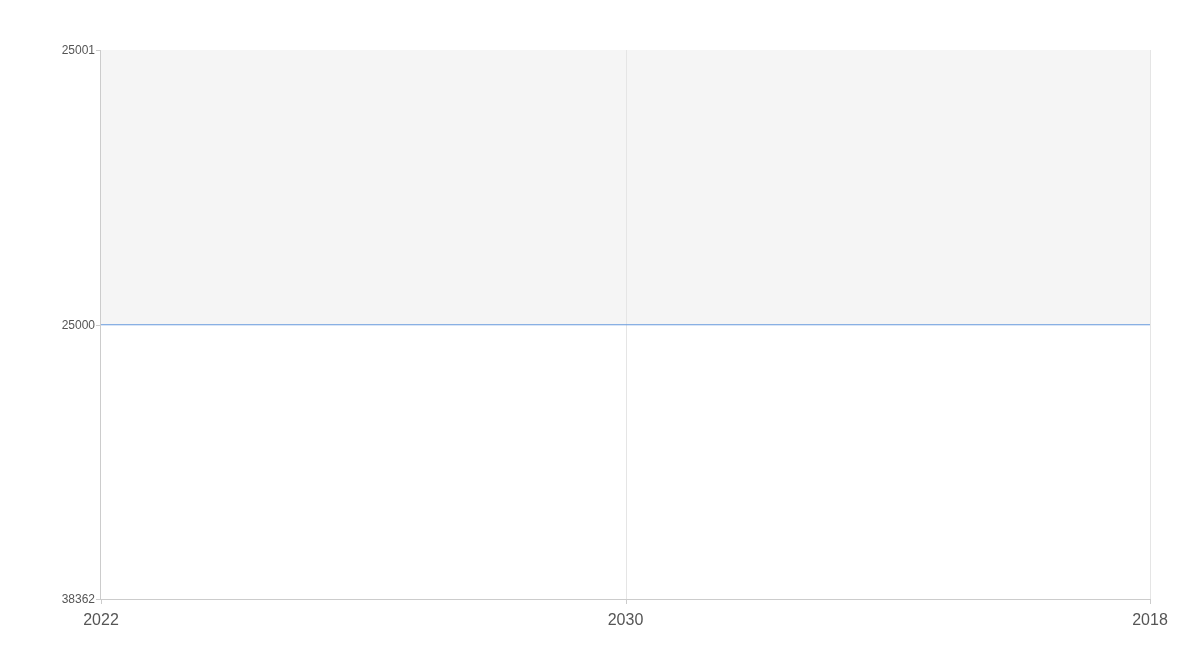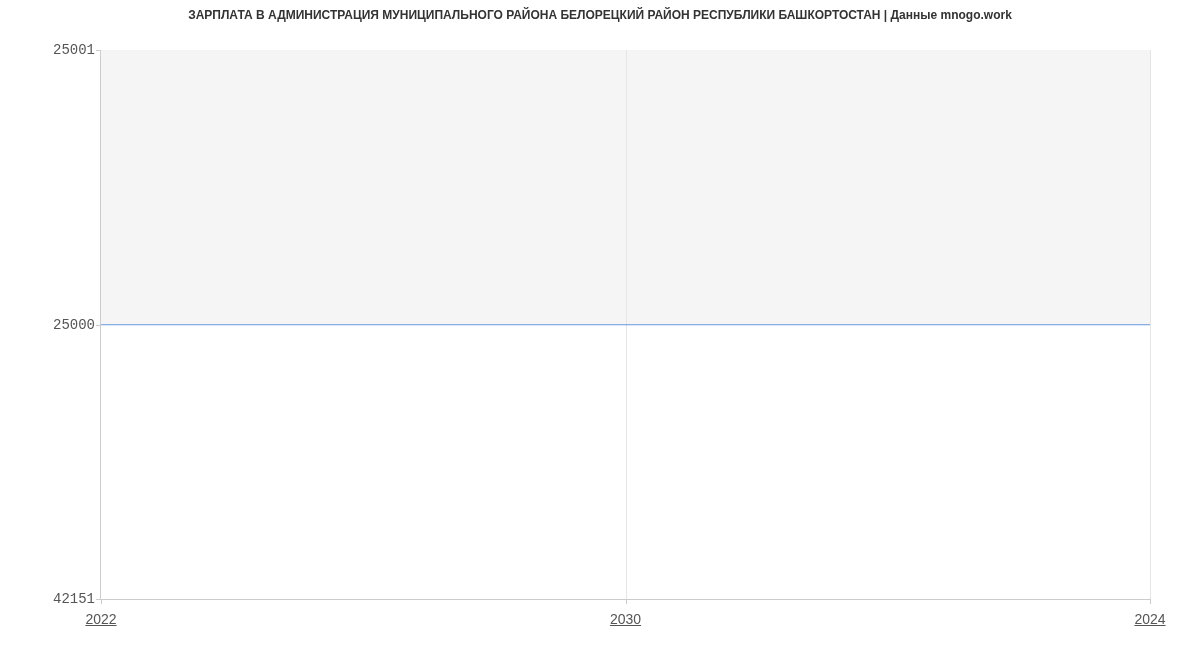--- a/index.html
+++ b/index.html
@@ -63,74 +63,71 @@
       left: 0;
       right: 0;
       top: 50%;
       height: 1.5px;
       background: #6699dd;
       transform: translateY(-50%);
     }
     .y-tick-label {
       position: absolute;
       right: calc(100% + 6px);
-      font-size: 14px;
+      font-size: 12px;
       color: #555;
       transform: translateY(-50%);
       white-space: nowrap;
-      font-family: Liberation Mono, monospace;
     }
     .x-tick-label {
       position: absolute;
       top: calc(100% + 12px);
-      font-size: 14px;
+      font-size: 16px;
       color: #555;
       transform: translateX(-50%);
       white-space: nowrap;
-      text-decoration: underline;
     }
     .tick-mark-y {
       position: absolute;
       left: -5px;
       width: 5px;
       height: 1px;
       background: #cccccc;
     }
     .tick-mark-x {
       position: absolute;
       bottom: -5px;
       width: 1px;
       height: 5px;
       background: #cccccc;
     }
   </style>
 </head>
 <body>
 
 <div class="chart-container">
-  <div class="chart-title">ЗАРПЛАТА В АДМИНИСТРАЦИЯ МУНИЦИПАЛЬНОГО РАЙОНА БЕЛОРЕЦКИЙ РАЙОН РЕСПУБЛИКИ БАШКОРТОСТАН | Данные mnogo.work</div>
 
   <div class="plot-area">
     <div class="plot-bg-upper"></div>
     <div class="plot-bg-lower"></div>
 
     <div class="gridline-v" style="left:50%;"></div>
     <div class="gridline-v" style="left:100%;"></div>
 
     <div class="data-line"></div>
 
     <div class="tick-mark-y" style="top:0;"></div>
     <div class="tick-mark-y" style="top:50%;"></div>
     <div class="tick-mark-y" style="top:100%;"></div>
 
     <div class="y-tick-label" style="top:0;">25001</div>
     <div class="y-tick-label" style="top:50%;margin-left:40px;">25000</div>
-    <div class="y-tick-label" style="top:100%;">42151</div>
+    <div class="y-tick-label" style="top:100%;">38362</div>
 
     <div class="tick-mark-x" style="left:0;"></div>
     <div class="tick-mark-x" style="left:50%;"></div>
     <div class="tick-mark-x" style="left:100%;"></div>
 
     <div class="x-tick-label" style="left:0;">2022</div>
     <div class="x-tick-label" style="left:50%;">2030</div>
-    <div class="x-tick-label" style="left:100%;">2024</div>
+    <div class="x-tick-label" style="left:100%;">2018</div>
   </div>
 </div>
 
 </body></html>

